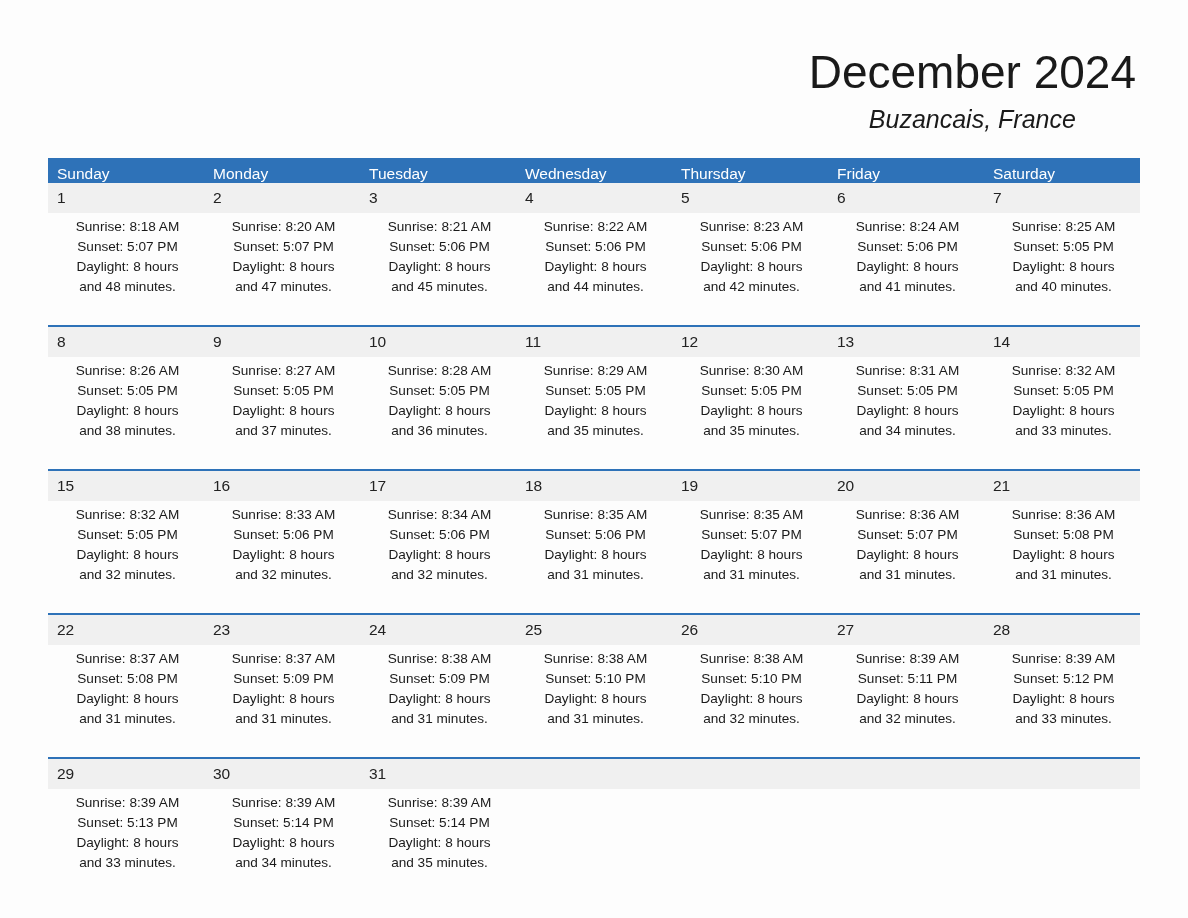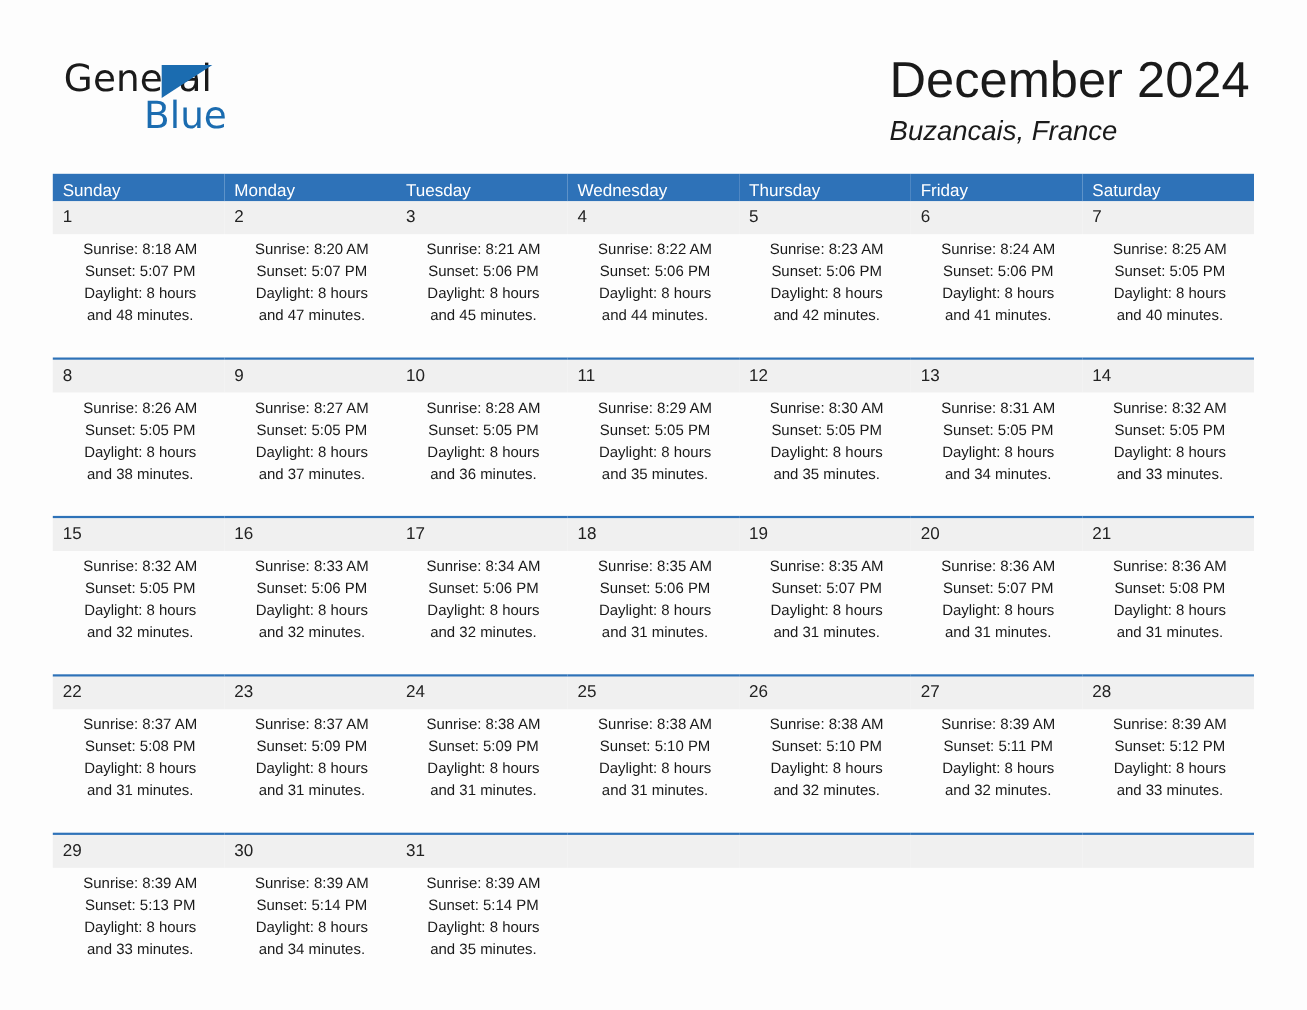--- a/index.html
+++ b/index.html
@@ -66,21 +66,21 @@
     color: #1b6cb0;
     font-family: "DejaVu Sans", sans-serif;
     font-weight: 400;
     line-height: 40px;
   }
 
   .title-block {
     position: absolute;
     right: 52px;
     top: 44px;
-    text-align: left;
+    text-align: center;
   }
   .month-title {
     font-size: 46px;
     font-weight: 400;
     color: #1a1a1a;
     line-height: 56px;
     white-space: nowrap;
   }
   .location-title {
     font-size: 25px;
@@ -144,25 +144,20 @@
     height: 86px;
   }
 </style>
 </head>
 <body>
 
 <div class="page">
 
   <div class="top-bar">
 
-    <div class="logo">
-      <span class="logo-general">General</span>
-      <span class="logo-tri"></span>
-      <span class="logo-blue">Blue</span>
-    </div>
 
     <div class="title-block">
       <div class="month-title">December 2024</div>
       <div class="location-title">Buzancais, France</div>
     </div>
 
   </div>
 
   <table class="calendar">
     <thead>

